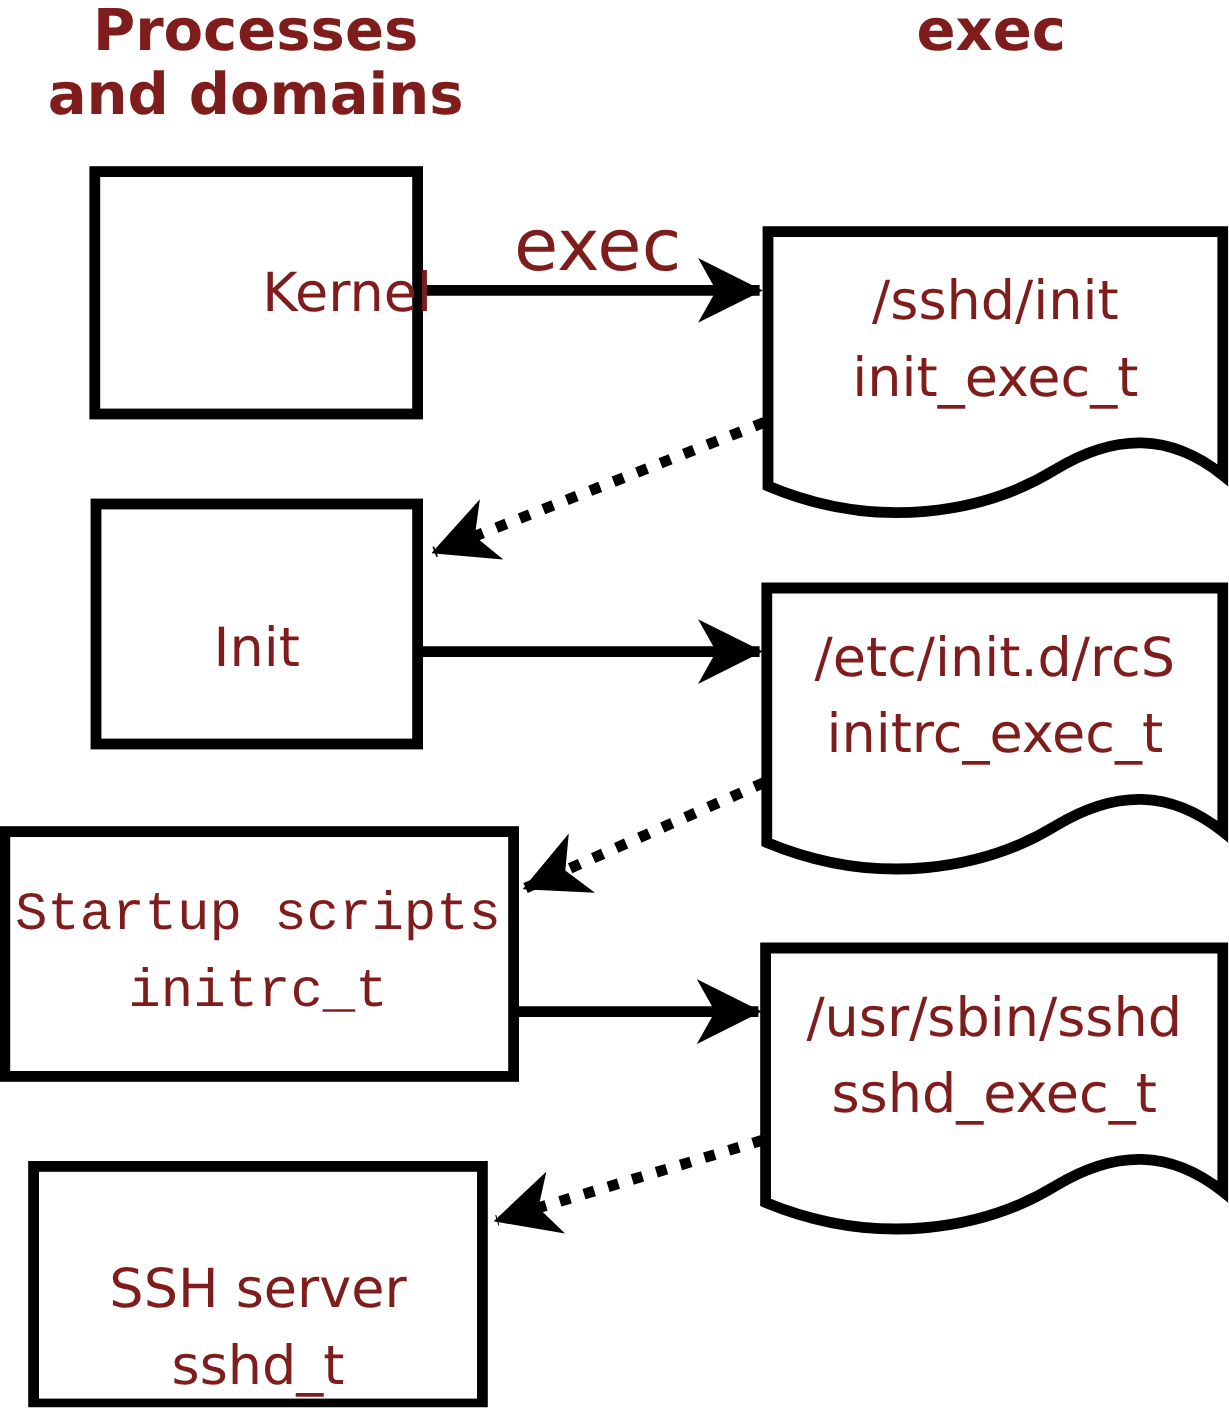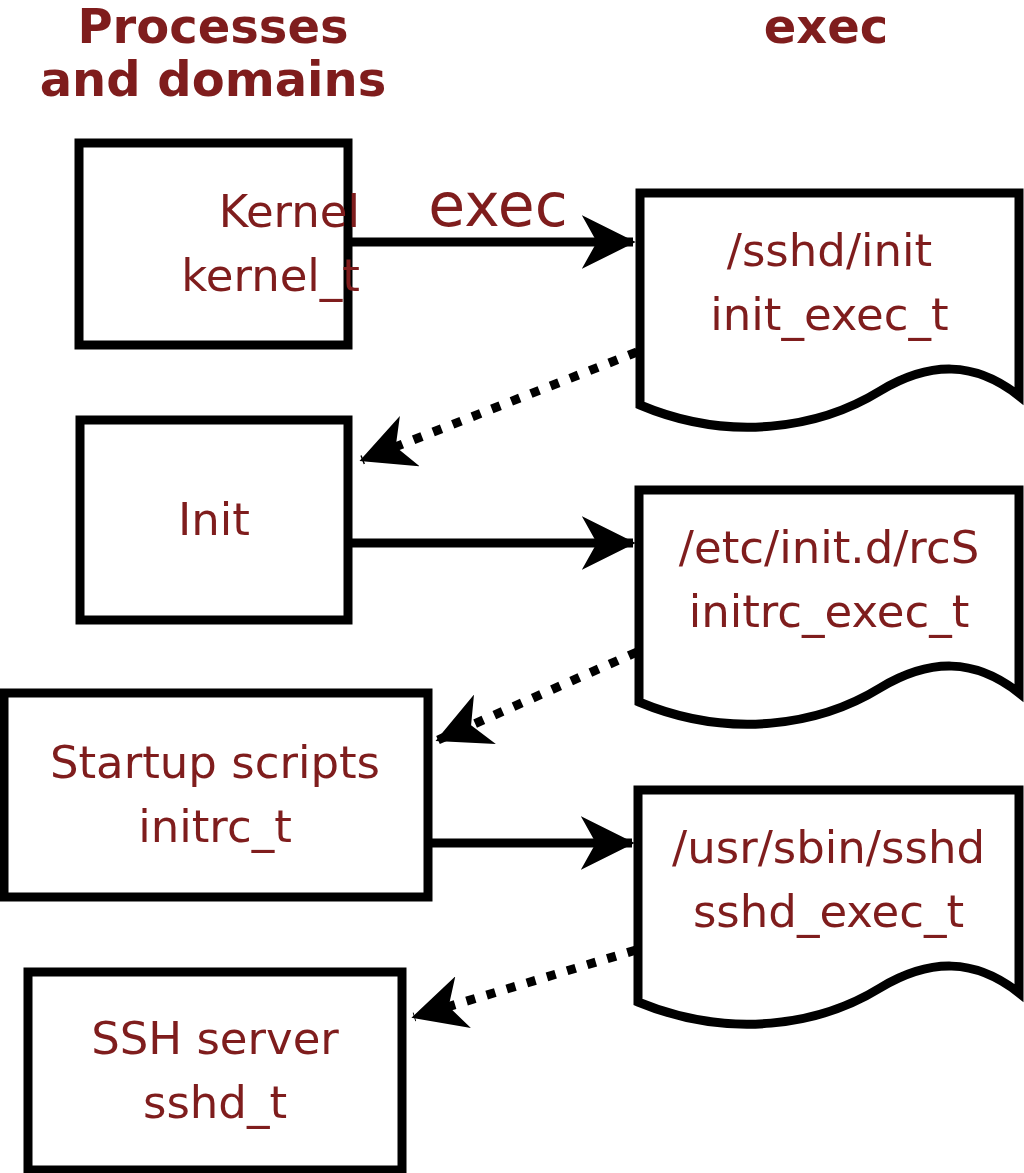--- a/index.html
+++ b/index.html
@@ -87,30 +87,29 @@
     <span>and domains</span>
   </div>
   <div class="hdr" style="left:628px; top:4; width:396px;">
     <span>exec</span>
   </div>
 
   <div class="edge-label" style="left:398px; top:179px; width:200px;">exec</div>
 
   <div class="node-label" style="left:91px; top:143px; width:269px; height:202px;align-items:flex-end;">
     <span>Kernel</span>
-    <span>kernel_t</span>
   </div>
-  <div class="node-label" style="left:80px; top:420px; width:268px; height:200px;">
+  <div class="node-label" style="left:80px; top:440px; width:268px; height:200px;">
     <span>Init</span>
   </div>
-  <div class="node-label" style="left:2px; top:693px; width:426px; height:204px;">
+  <div class="node-label" style="left:2px; top:693px; width:426px; height:204px;font-family:Liberation Mono, monospace;">
     <span>Startup scripts</span>
     <span>initrc_t</span>
   </div>
-  <div class="node-label" style="left:28px; top:972px; width:374px; height:198px;">
+  <div class="node-label" style="left:28px; top:972px; width:374px; height:198px;justify-content:flex-end;">
     <span>SSH server</span>
     <span>sshd_t</span>
   </div>
 
   <div class="doc-label" style="left:640px; top:193px; width:379px; height:180px;">
     <span>/sshd/init</span>
     <span>init_exec_t</span>
   </div>
   <div class="doc-label" style="left:639px; top:490px; width:380px; height:180px;">
     <span>/etc/init.d/rcS</span>

